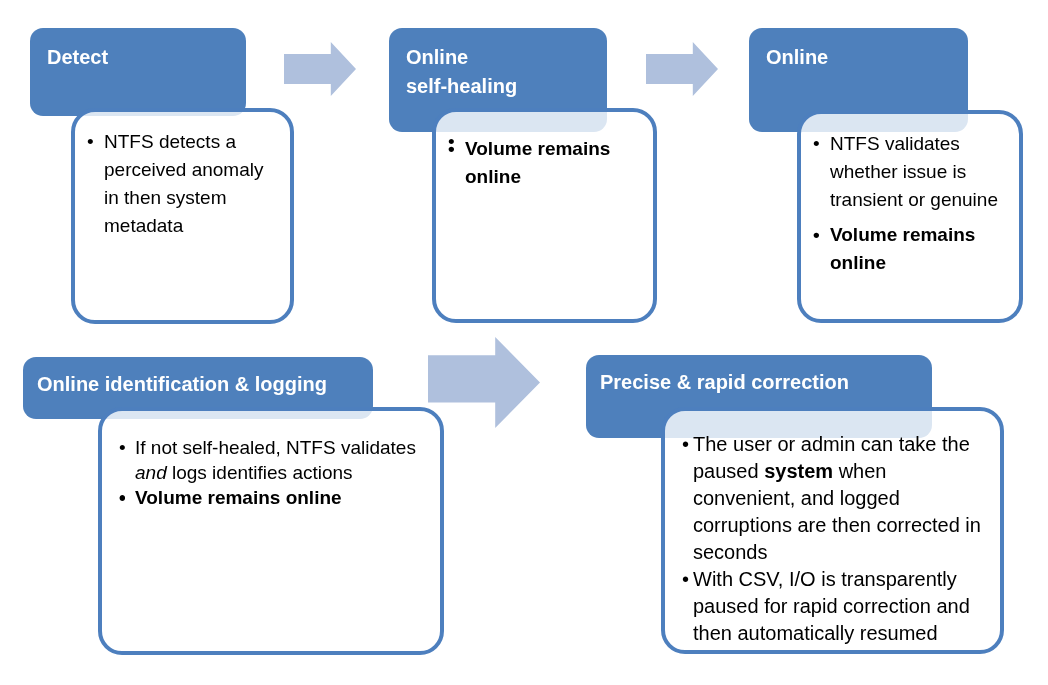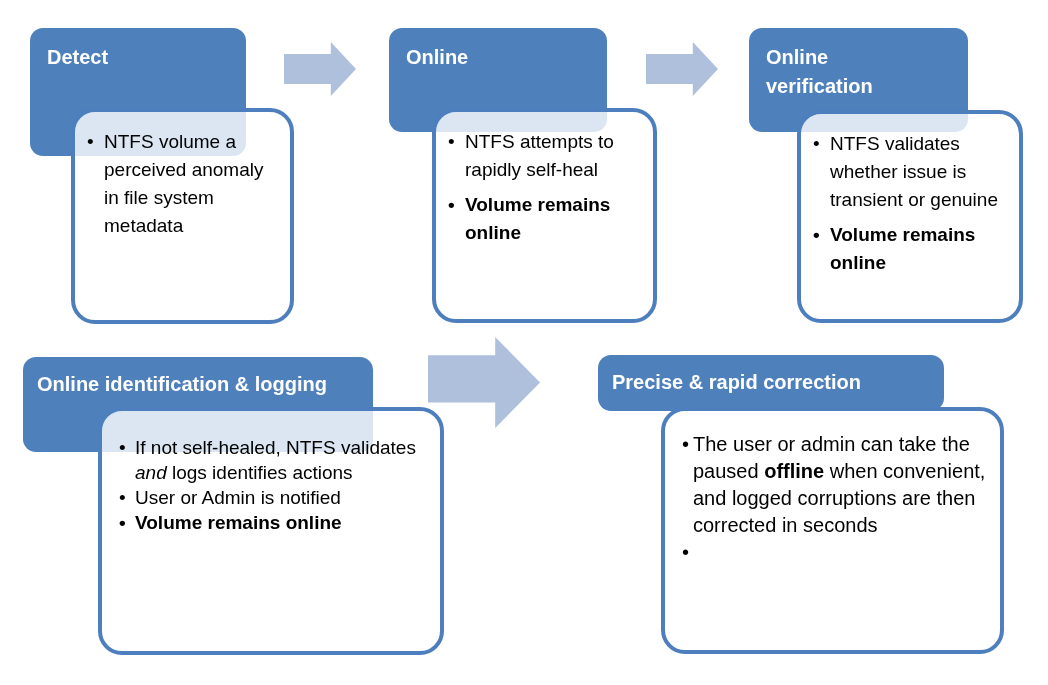--- a/index.html
+++ b/index.html
@@ -46,88 +46,87 @@
   #c4 ul { padding:24px 14px 0 33px; font-size:19px; line-height:25px; }
   #c4 .marker { left:-16px; }
 
   
   #c5 ul { padding:20px 10px 0 28px; font-size:20px; line-height:27px; }
   #c5 .marker { left:-11px; }
 
   .bold { font-weight:bold; }
 
   
-  #h1 { left:30px;  top:28px;  width:216px; height:128px; }
+  #h1 { left:30px;  top:28px;  width:216px; height:88px; }
   #c1 { left:71px;  top:108px; width:223px; height:216px; }
   #a1 { left:284px; top:42px;  width:72px;  height:54px; }
 
   #h2 { left:389px; top:28px;  width:218px; height:104px; }
   #c2 { left:432px; top:108px; width:225px; height:215px; }
   #a2 { left:646px; top:42px;  width:72px;  height:54px; }
 
   #h3 { left:749px; top:28px;  width:219px; height:104px; }
   #c3 { left:797px; top:110px; width:226px; height:213px; }
 
-  #h4 { left:23px;  top:357px; width:350px; height:95px; }
+  #h4 { left:23px;  top:357px; width:350px; height:62px; }
   #c4 { left:98px;  top:407px; width:346px; height:248px; }
   #a3 { left:428px; top:337px; width:112px; height:91px; }
 
-  #h5 { left:598px; top:355px; width:346px; height:56px; }
+  #h5 { left:586px; top:355px; width:346px; height:83px; }
   #c5 { left:661px; top:407px; width:343px; height:247px; }
 </style>
 </head>
 <body>
 
 <div class="canvas">
 
   <div>
     <div class="hdr" id="h1">
       <div class="pad">
         <div class="tline">Detect</div>
       </div>
     </div>
     <div class="box" id="c1">
       <ul>
         <li>
           <span class="marker">•</span>
-          <span>NTFS volume a perceived anomaly in file system metadata</span>
+          <span>NTFS detects a perceived anomaly in then system metadata</span>
         </li>
       </ul>
     </div>
   </div>
 
   <div class="arrow" id="a1"></div>
 
   <div>
     <div class="hdr" id="h2">
       <div class="pad">
         <div class="tline">Online</div>
+        <div class="tline">self-healing</div>
       </div>
     </div>
     <div class="box" id="c2">
       <ul>
         <li>
           <span class="marker">•</span>
-          <span>NTFS attempts to rapidly self-heal</span>
         </li>
         <li class="bold">
           <span class="marker">•</span>
           <span>Volume remains online</span>
         </li>
       </ul>
     </div>
   </div>
 
   <div class="arrow" id="a2"></div>
 
   <div>
     <div class="hdr" id="h3">
       <div class="pad">
         <div class="tline">Online</div>
-        <div class="tline">verification</div>
       </div>
     </div>
     <div class="box" id="c3">
       <ul>
         <li>
           <span class="marker">•</span>
           <span>NTFS validates whether issue is transient or genuine</span>
         </li>
         <li class="bold">
           <span class="marker">•</span>
@@ -144,21 +143,20 @@
       </div>
     </div>
     <div class="box" id="c4">
       <ul>
         <li>
           <span class="marker">•</span>
           <span>If not self-healed, NTFS validates </span><em>and</em><span> logs identifies actions</span>
         </li>
         <li>
           <span class="marker">•</span>
-          <span>User or Admin is notified</span>
         </li>
         <li class="bold">
           <span class="marker">•</span>
           <span>Volume remains online</span>
         </li>
       </ul>
     </div>
   </div>
 
   <div class="arrow big" id="a3"></div>
@@ -166,22 +164,23 @@
   <div>
     <div class="hdr wide" id="h5">
       <div class="pad">
         <div class="tline">Precise &amp; rapid correction</div>
       </div>
     </div>
     <div class="box" id="c5">
       <ul>
         <li>
           <span class="marker">•</span>
-          <span>The user or admin can take the paused </span><strong>offline</strong><span> when convenient, and logged corruptions are then corrected in seconds</span>
+          <span>The user or admin can take the paused </span><strong>system</strong><span> when convenient, and logged corruptions are then corrected in seconds</span>
         </li>
         <li>
           <span class="marker">•</span>
+          <span>With CSV, I/O is transparently paused for rapid correction and then automatically resumed</span>
         </li>
       </ul>
     </div>
   </div>
 
 </div>
 
 </body></html>

